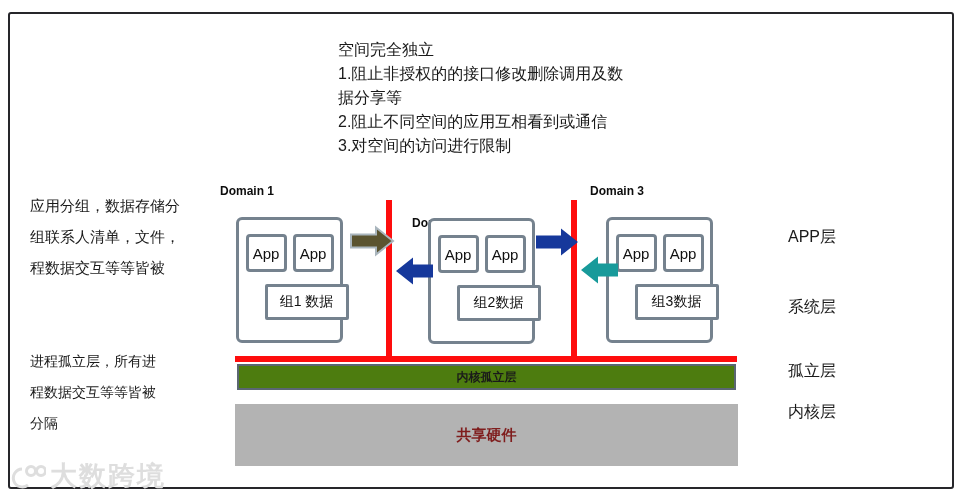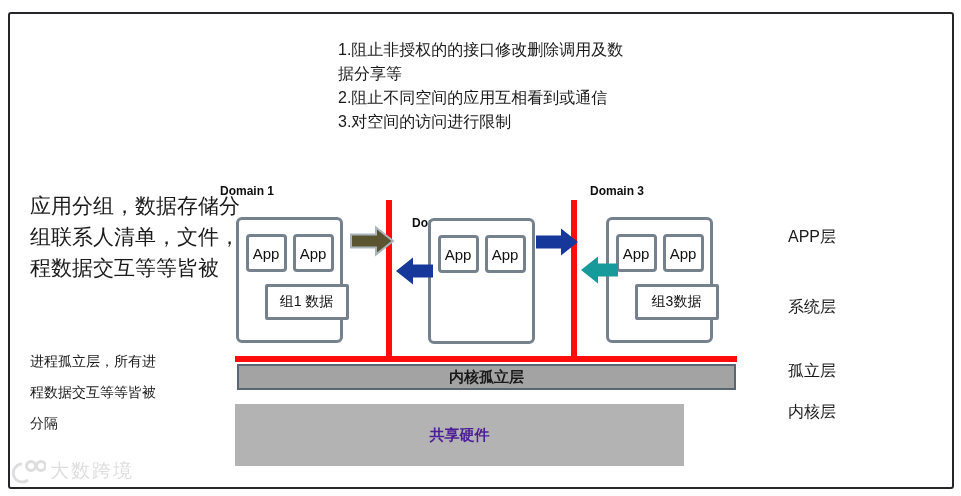--- a/index.html
+++ b/index.html
@@ -3,63 +3,64 @@
 <meta charset="utf-8">
 <style>
   html,body{margin:0;padding:0;background:#fff;}
   body{width:961px;height:496px;position:relative;overflow:hidden;
        font-family:"Liberation Sans","DejaVu Sans",sans-serif;color:#1a1a1a;}
   .abs{position:absolute;}
   .frame{left:8px;top:12px;width:942px;height:473px;border:2px solid #26262a;border-radius:3px;}
 
   
   .top-note{left:338px;top:38px;font-size:16px;line-height:24px;white-space:nowrap;}
-  .left-note-1{left:30px;top:190px;font-size:21px;line-height:31px;white-space:nowrap;}
+  .left-note-1{left:30px;top:190px;font-size:15px;line-height:31px;white-space:nowrap;}
   .left-note-2{left:30px;top:346px;font-size:14px;line-height:31px;white-space:nowrap;}
 
   
   .domain-title{top:184px;width:140px;font-weight:bold;font-size:12px;color:#0d0d0d;white-space:nowrap;}
   .dt1{left:220px;} .dt2{left:412px;margin-top:32px;} .dt3{left:590px;}
   .domain-box{top:217px;width:101px;height:106px;border:3px solid #75828e;border-radius:6px;background:#fff;
               display:flex;flex-direction:column;align-items:center;padding-top:14px;}
   .db1{left:236px;} .db2{left:428px;top:218px;} .db3{left:606px;}
   .app-row{display:flex;gap:6px;}
   .app-box{width:35px;height:32px;border:3px solid #75828e;border-radius:4px;background:#fff;
            display:flex;align-items:center;justify-content:center;font-size:15px;color:#111;}
   .data-box{margin-top:12px;width:78px;height:30px;border:3px solid #75828e;border-radius:2px;background:#fff;
             display:flex;align-items:center;justify-content:center;font-size:14px;color:#111;white-space:nowrap;margin-left:34px;}
 
   
   .vline{width:6px;top:200px;height:162px;background:#fe0d0d;}
   .v1{left:386px;} .v2{left:571px;}
   .hline{left:235px;top:356px;width:502px;height:6px;background:#fe0d0d;}
 
   
-  .kernel-box{left:237px;top:364px;width:495px;height:22px;border:2px solid #5a6672;background:#a3a3a3;
-              display:flex;align-items:center;justify-content:center;font-weight:bold;font-size:15px;}
-  .hw-box{left:235px;top:404px;width:449px;height:62px;background:#b3b3b3;
-          display:flex;align-items:center;justify-content:center;font-weight:bold;font-size:15px;color:#4c1d95;}
+  .kernel-box{left:237px;top:364px;width:495px;height:22px;border:2px solid #5a6672;background:#4d7c0f;
+              display:flex;align-items:center;justify-content:center;font-weight:bold;font-size:12px;}
+  .hw-box{left:235px;top:404px;width:503px;height:62px;background:#b3b3b3;
+          display:flex;align-items:center;justify-content:center;font-weight:bold;font-size:15px;color:#7f1d1d;}
 
   
   .layer-label{left:788px;font-size:16px;white-space:nowrap;}
   .ll-app{top:227px;} .ll-sys{top:297px;} .ll-iso{top:361px;} .ll-ker{top:402px;}
 
   
   .arrows{left:0;top:0;width:961px;height:496px;pointer-events:none;}
 
   
-  .watermark{left:8px;top:458px;display:flex;align-items:flex-start;gap:4px;color:#dedede;
-             font-size:19px;font-weight:normal;letter-spacing:2px;z-index:5;}
+  .watermark{left:8px;top:458px;display:flex;align-items:center;gap:4px;color:#dedede;
+             font-size:27px;font-weight:bold;letter-spacing:2px;z-index:5;}
 </style>
 </head>
 <body>
 
 <div class="abs frame"></div>
 
 <div class="abs top-note">
+  <div>空间完全独立</div>
   <div>1.阻止非授权的的接口修改删除调用及数</div>
   <div>据分享等</div>
   <div>2.阻止不同空间的应用互相看到或通信</div>
   <div>3.对空间的访问进行限制</div>
 </div>
 
 <div class="abs left-note-1">
   <div>应用分组，数据存储分</div>
   <div>组联系人清单，文件，</div>
   <div>程数据交互等等皆被</div>
@@ -79,20 +80,21 @@
     <div class="app-box">App</div>
     <div class="app-box">App</div>
   </div>
   <div class="data-box">组1 数据</div>
 </div>
 <div class="abs domain-box db2">
   <div class="app-row">
     <div class="app-box">App</div>
     <div class="app-box">App</div>
   </div>
+  <div class="data-box">组2数据</div>
 </div>
 <div class="abs domain-box db3">
   <div class="app-row">
     <div class="app-box">App</div>
     <div class="app-box">App</div>
   </div>
   <div class="data-box">组3数据</div>
 </div>
 
 <div class="abs vline v1"></div>

